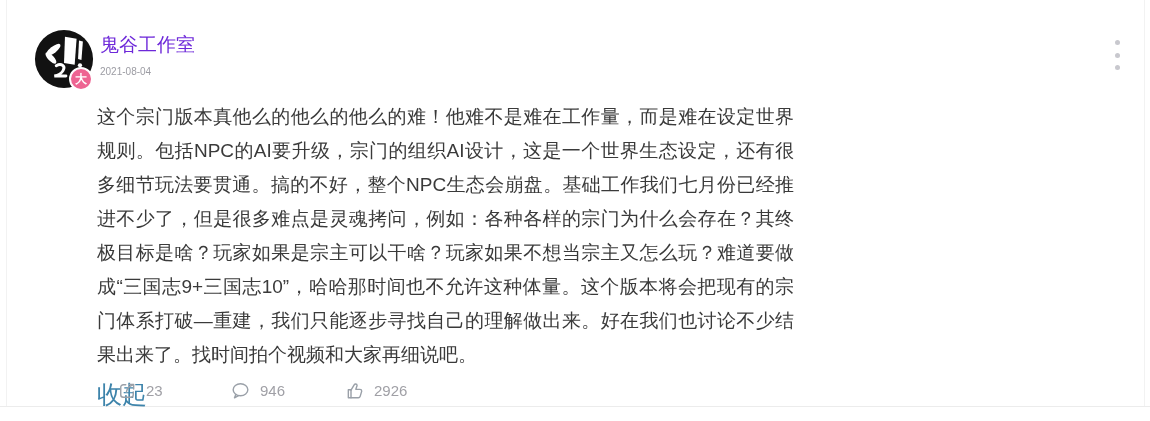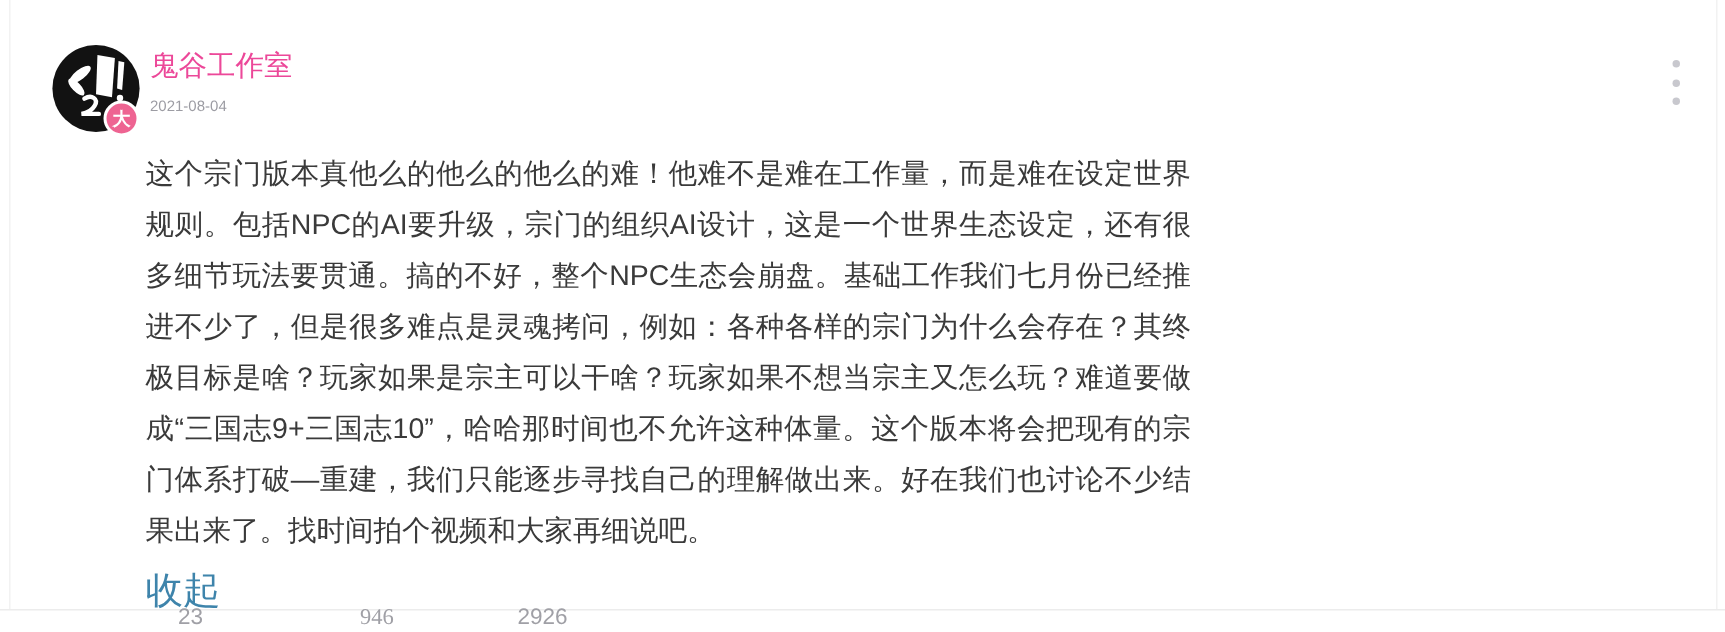--- a/index.html
+++ b/index.html
@@ -18,21 +18,21 @@
   .avatar-wrap { position: absolute; left: 33px; top: 28px; width: 62px; height: 62px; cursor: pointer; }
   .avatar-svg { display: block; width: 62px; height: 62px; }
   .avatar-badge {
     position: absolute; left: 36px; top: 39px; width: 24px; height: 24px;
     background: #ee6492; border: 2px solid #ffffff; border-radius: 50%;
     color: #ffffff; font-size: 12px; font-weight: bold;
     display: flex; align-items: center; justify-content: center;
   }
   .author-name {
     position: absolute; left: 100px; top: 33px;
-    font-size: 19px; color: #ec4899; cursor: pointer; line-height: 24px;
+    font-size: 19px; color: #6d28d9; cursor: pointer; line-height: 24px;
   }
   .post-date {
     position: absolute; left: 100px; top: 63px;
     font-size: 10px; color: #9c9ca3; line-height: 18px;
   }
   .kebab {
     position: absolute; left: 1106px; top: 38px; width: 22px; height: 34px;
     display: flex; flex-direction: column; align-items: center; justify-content: space-between;
     padding: 2px 0; cursor: pointer;
   }
@@ -47,26 +47,26 @@
   }
   .collapse-link {
     display: inline-block; margin-top: 5px;
     font-size: 25px; color: #3e84ab; cursor: pointer; text-decoration: none;
   }
 
   
   .action-bar { position: absolute; left: 0; top: 379px; width: 100%; height: 24px; }
   .action-item {
     position: absolute; top: 0; height: 24px;
-    display: flex; align-items: center; gap: 21px;
-    color: #a0a0a6; font-size: 15px; cursor: pointer; flex-direction: column;
+    display: flex; align-items: center; gap: 9px;
+    color: #a0a0a6; font-size: 15px; cursor: pointer;
   }
   .action-item svg { display: block; }
   .action-share   { left: 117px; }
-  .action-comment { left: 240px; font-family: Liberation Serif, serif; }
+  .action-comment { left: 230px; }
   .action-like    { left: 345px; align-items: center; }
   .action-count { line-height: 24px; }
 </style>
 </head>
 <body>
 
 <div class="card">
 
   <div class="edge-line-left"></div>
   <div class="edge-line-right"></div>

